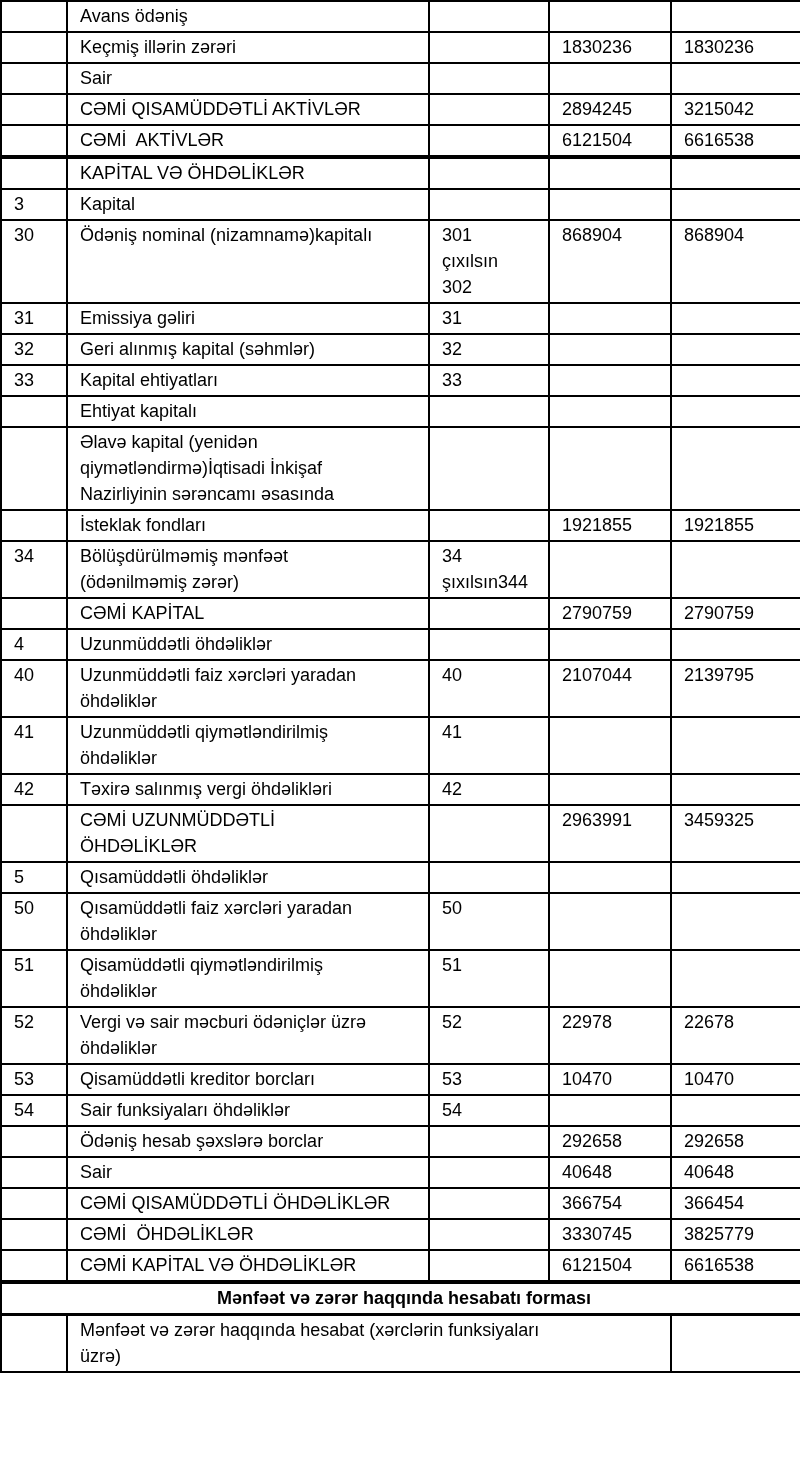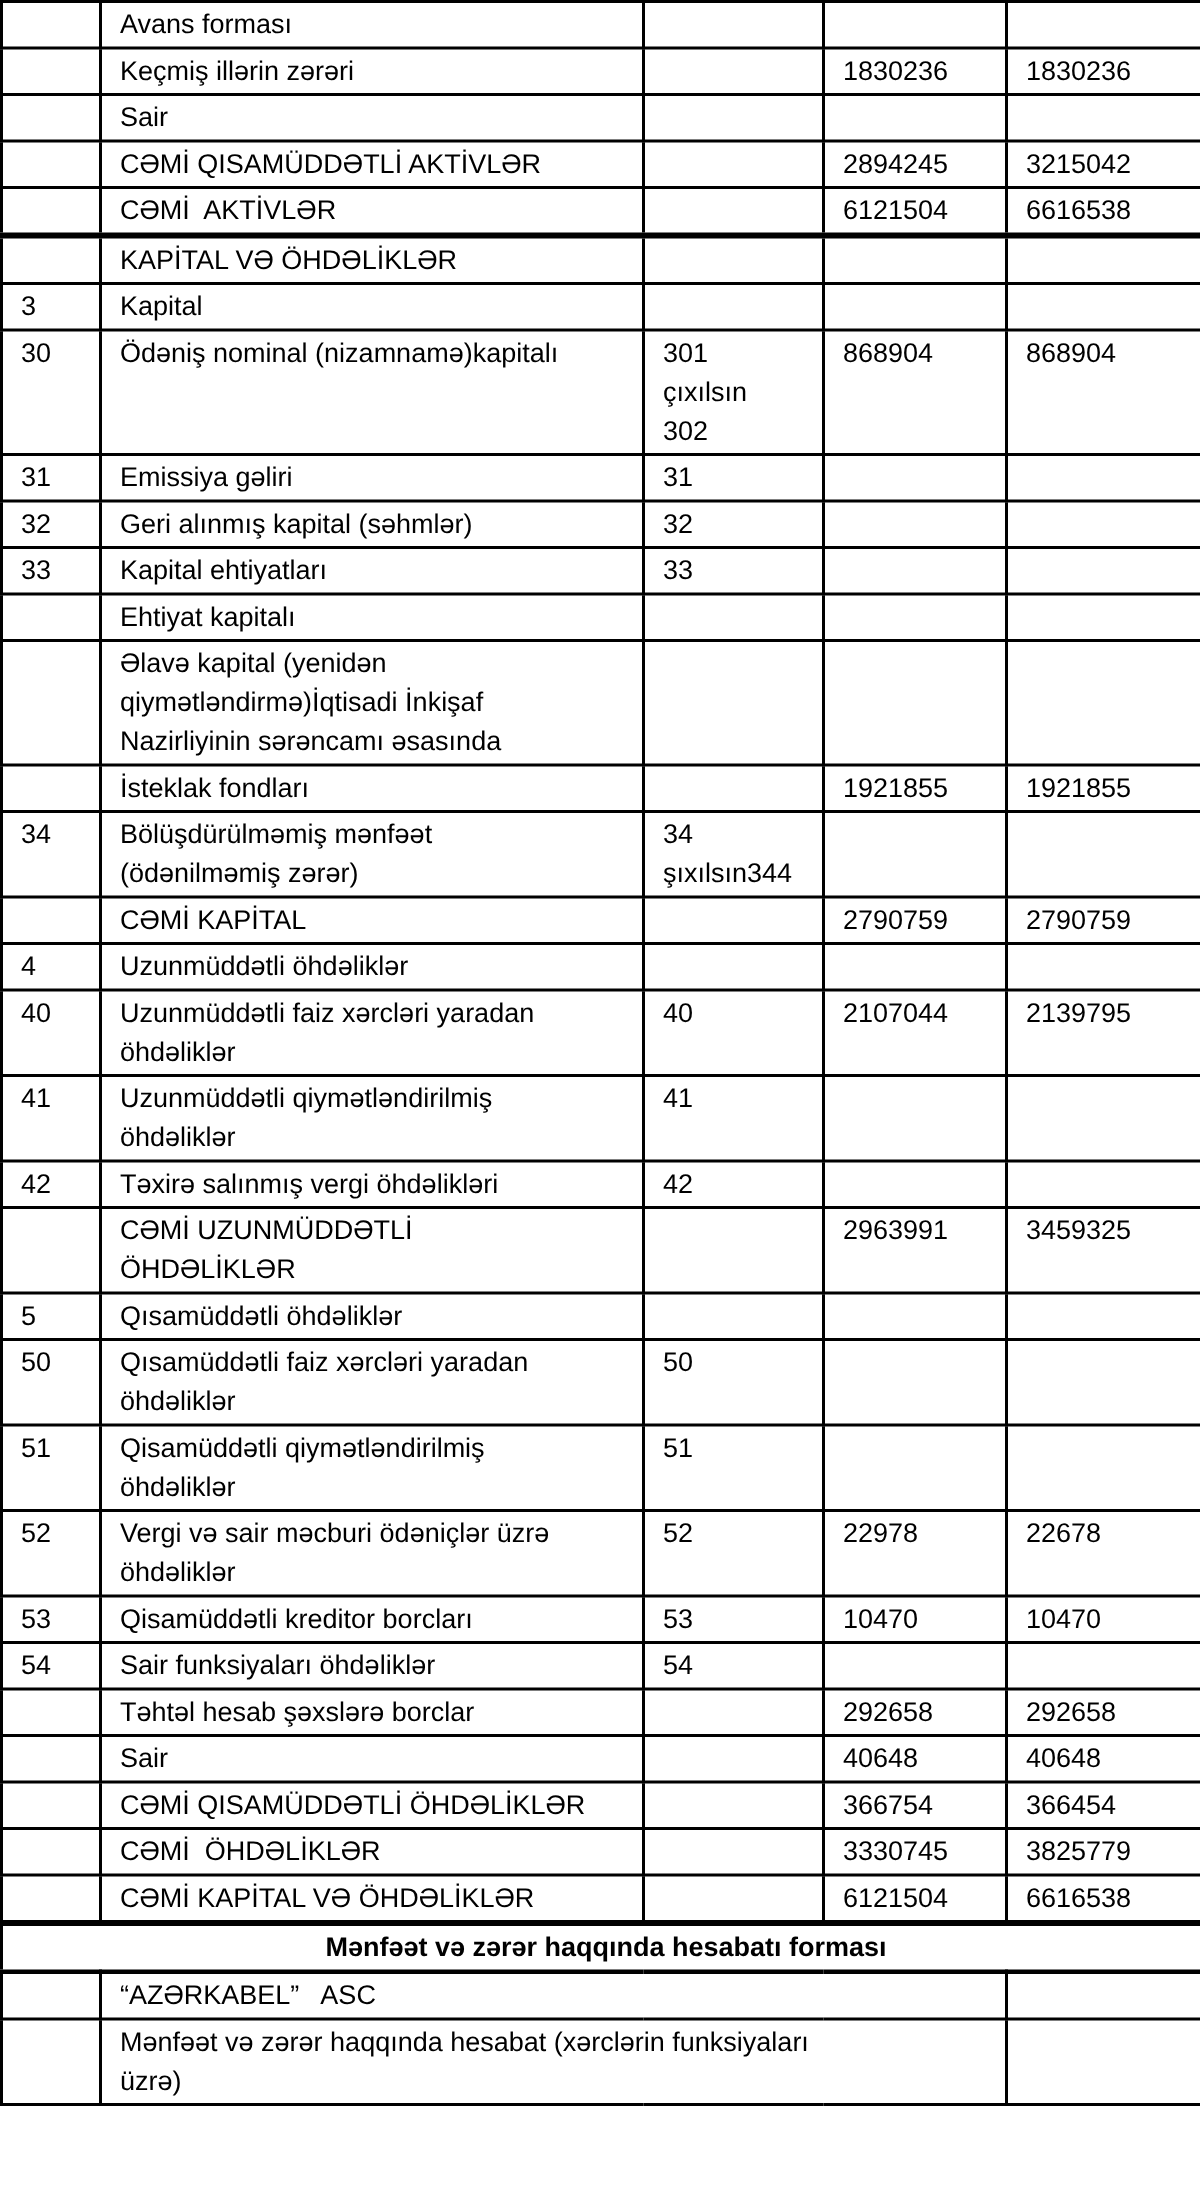--- a/index.html
+++ b/index.html
@@ -48,21 +48,21 @@
     <colgroup>
       <col style="width:66px">
       <col style="width:362px">
       <col style="width:120px">
       <col style="width:122px">
       <col style="width:130px">
     </colgroup>
     <tbody>
         <tr>
           <td class="c-num"></td>
-          <td class="c-label">Avans forması</td>
+          <td class="c-label">Avans ödəniş</td>
           <td class="c-code"></td>
           <td class="c-val"></td>
           <td class="c-val"></td>
         </tr>
         <tr>
           <td class="c-num"></td>
           <td class="c-label">Keçmiş illərin zərəri</td>
           <td class="c-code"></td>
           <td class="c-val">1830236</td>
           <td class="c-val">1830236</td>
@@ -249,21 +249,21 @@
         </tr>
         <tr>
           <td class="c-num">54</td>
           <td class="c-label">Sair funksiyaları öhdəliklər</td>
           <td class="c-code">54</td>
           <td class="c-val"></td>
           <td class="c-val"></td>
         </tr>
         <tr>
           <td class="c-num"></td>
-          <td class="c-label">Təhtəl hesab şəxslərə borclar</td>
+          <td class="c-label">Ödəniş hesab şəxslərə borclar</td>
           <td class="c-code"></td>
           <td class="c-val">292658</td>
           <td class="c-val">292658</td>
         </tr>
         <tr>
           <td class="c-num"></td>
           <td class="c-label">Sair</td>
           <td class="c-code"></td>
           <td class="c-val">40648</td>
           <td class="c-val">40648</td>
@@ -284,25 +284,20 @@
         </tr>
         <tr>
           <td class="c-num"></td>
           <td class="c-label">CƏMİ KAPİTAL VƏ ÖHDƏLİKLƏR</td>
           <td class="c-code"></td>
           <td class="c-val">6121504</td>
           <td class="c-val">6616538</td>
         </tr>
         <tr class="row-title">
           <td class="c-title" colspan="5">Mənfəət və zərər haqqında hesabatı forması</td>
-        </tr>
-        <tr>
-          <td class="c-num"></td>
-          <td class="c-label" colspan="3">“AZƏRKABEL”   ASC</td>
-          <td class="c-val"></td>
         </tr>
         <tr>
           <td class="c-num"></td>
           <td class="c-label" colspan="3">Mənfəət və zərər haqqında hesabat (xərclərin funksiyaları
 üzrə)</td>
           <td class="c-val"></td>
         </tr>
       </tbody>
   </table>
 </div>

